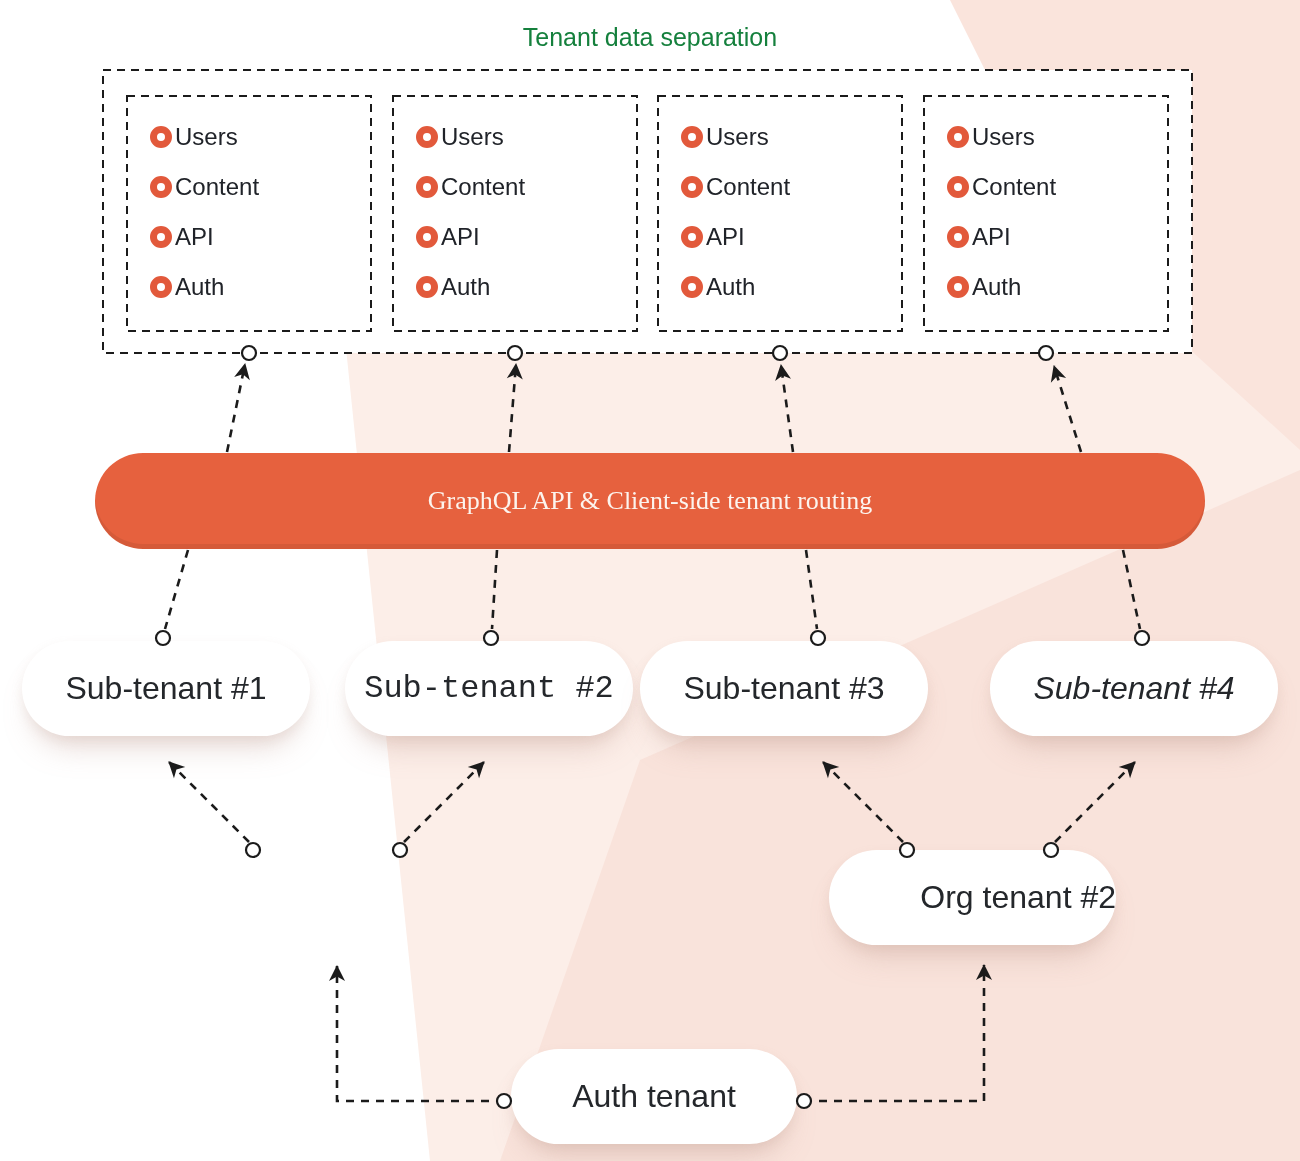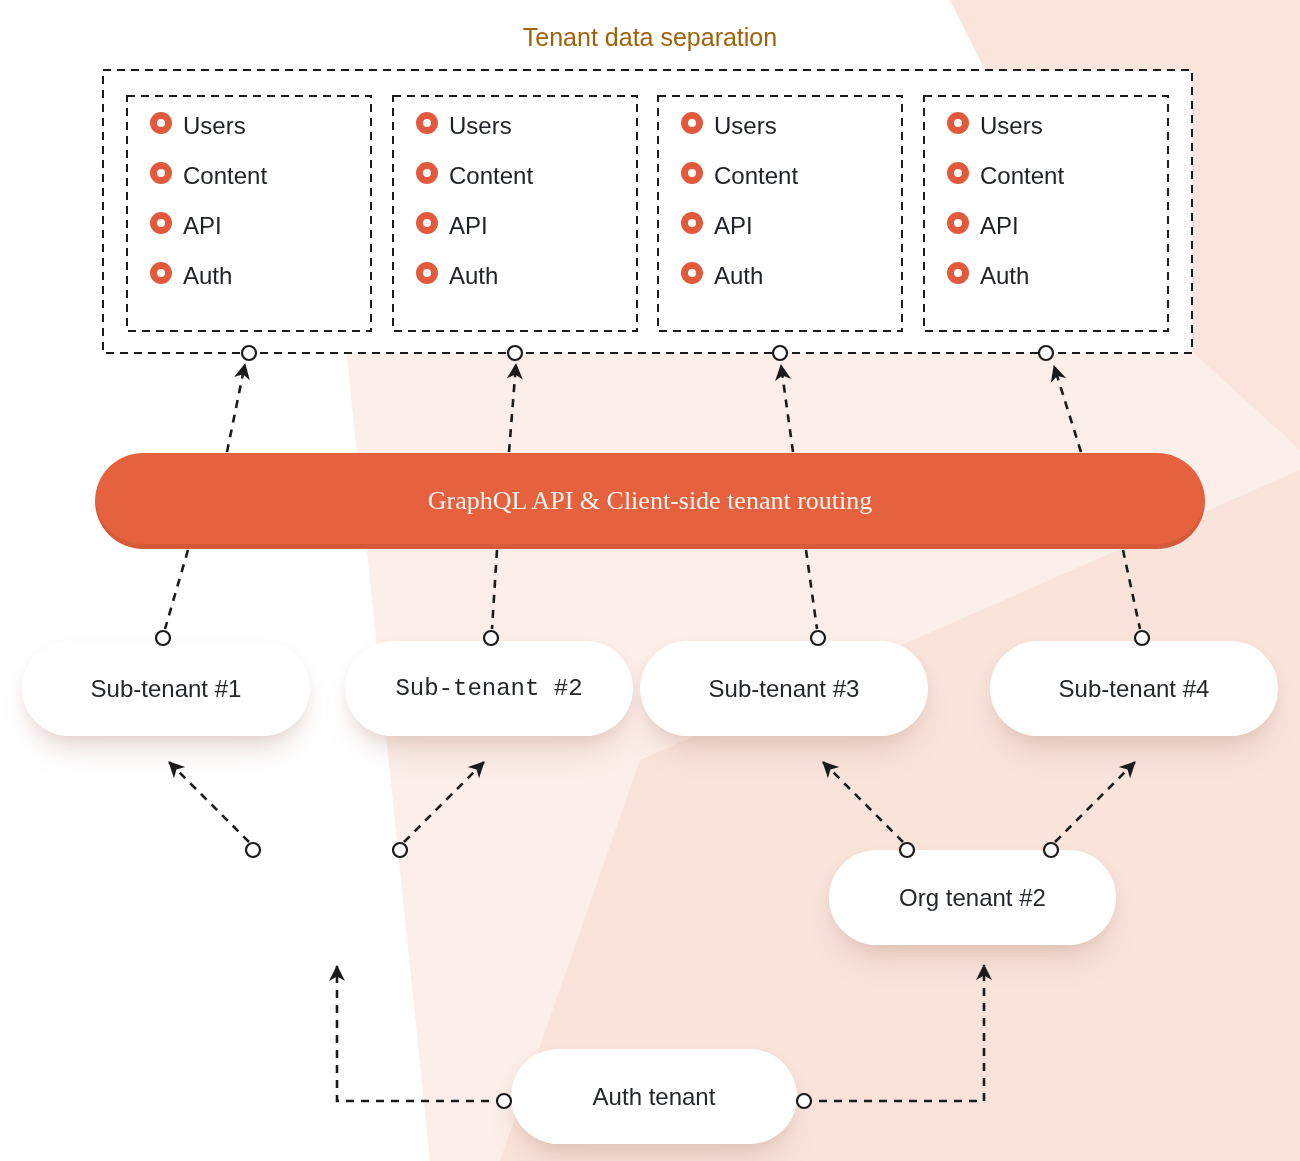--- a/index.html
+++ b/index.html
@@ -6,60 +6,60 @@
   .canvas {
     position:relative; width:1300px; height:1161px; overflow:hidden;
     background:#ffffff;
     font-family:"Liberation Sans", sans-serif;
   }
   .layer { position:absolute; inset:0; width:1300px; height:1161px; }
   .overlay { pointer-events:none; }
 
   .title {
     position:absolute; left:0; right:0; top:21px;
-    text-align:center; font-size:25px; line-height:32px; color:#a16207;
+    text-align:center; font-size:25px; line-height:32px; color:#15803d;
   }
 
   
   .sep-fill { position:absolute; left:103px; top:70px; width:1089px; height:283px; background:#ffffff; }
 
   .box-content { position:absolute; top:112px; }
   .box-content.b1 { left:150px; }
   .box-content.b2 { left:416px; }
   .box-content.b3 { left:681px; }
   .box-content.b4 { left:947px; }
-  .item { display:flex; align-items:flex-start; height:50px; gap:11px; }
+  .item { display:flex; align-items:center; height:50px; gap:3px; }
   .item .label { font-size:24px; color:#202329; }
   .donut {
     width:8px; height:8px; background:#ffffff;
     border:7px solid #E2593B; border-radius:50%;
     flex:0 0 auto;
   }
 
   .router {
     position:absolute; left:95px; top:453px; width:1110px; height:96px;
     background:#E6613E; border-radius:48px;
     display:flex; align-items:center; justify-content:center;
     font-size:26px; color:#FCF4EE;
     box-shadow: inset 0 -5px 0 rgba(0,0,0,0.07);
     font-family: Liberation Serif, serif;
   }
 
   .pill {
     position:absolute; height:95px; background:#ffffff; border-radius:48px;
     display:flex; align-items:center; justify-content:center;
-    font-size:24px; color:#24272b;
+    font-size:32px; color:#24272b;
     box-shadow: 0 22px 30px -12px rgba(186,146,134,0.35), 0 5px 12px rgba(186,146,134,0.14);
   }
   .sub1 { left:22px;  top:641px; width:288px; }
   .sub2 { left:345px; top:641px; width:288px;font-family:Liberation Mono, monospace; }
   .sub3 { left:640px; top:641px; width:288px; }
-  .sub4 { left:990px; top:641px; width:288px; }
+  .sub4 { left:990px; top:641px; width:288px;font-style:italic; }
   .org1 { left:185px; top:850px; width:287px; }
-  .org2 { left:829px; top:850px; width:287px; }
+  .org2 { left:829px; top:850px; width:287px;justify-content:flex-end; }
   .root { left:511px; top:1049px; width:286px; }
 </style>
 </head>
 <body>
 
 <div class="canvas">
 
   <svg class="layer" viewBox="0 0 1300 1161" xmlns="http://www.w3.org/2000/svg">
     <polygon points="340,290 1300,170 1300,1161 430,1161" fill="#FCEEE8"></polygon>
     <polygon points="950,0 1300,0 1300,450 1070,240" fill="#FAE4DC"></polygon>

